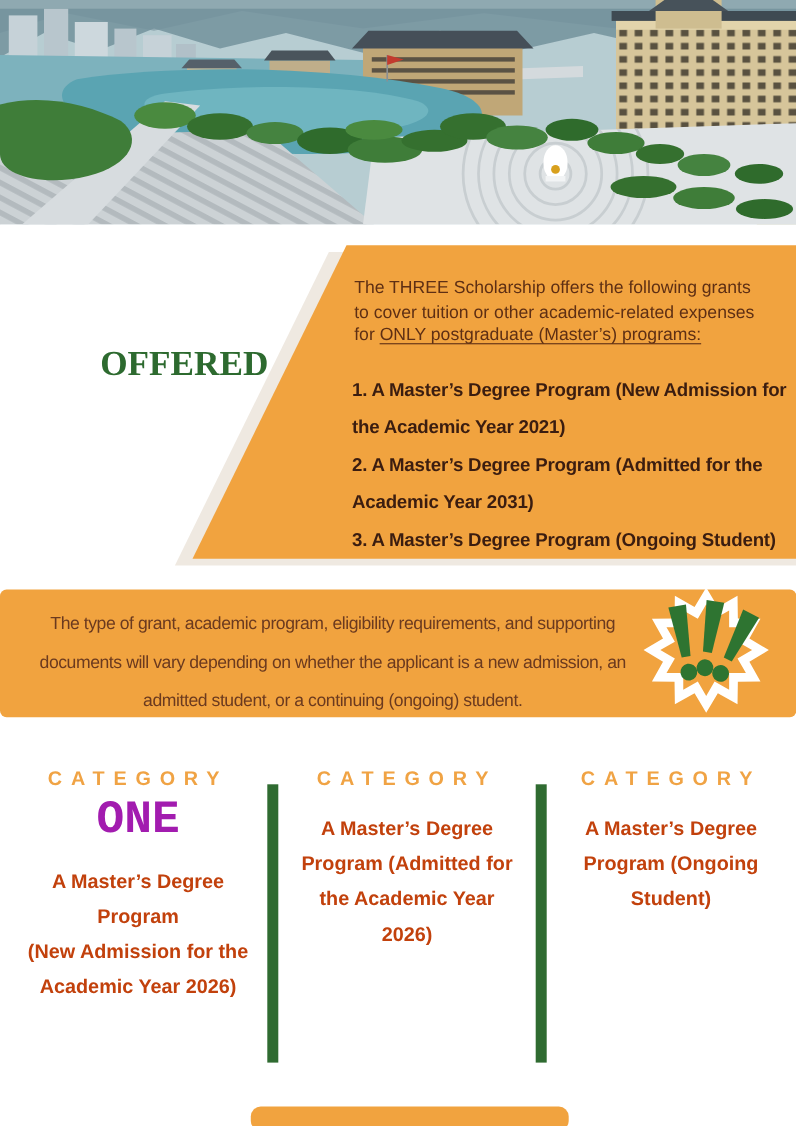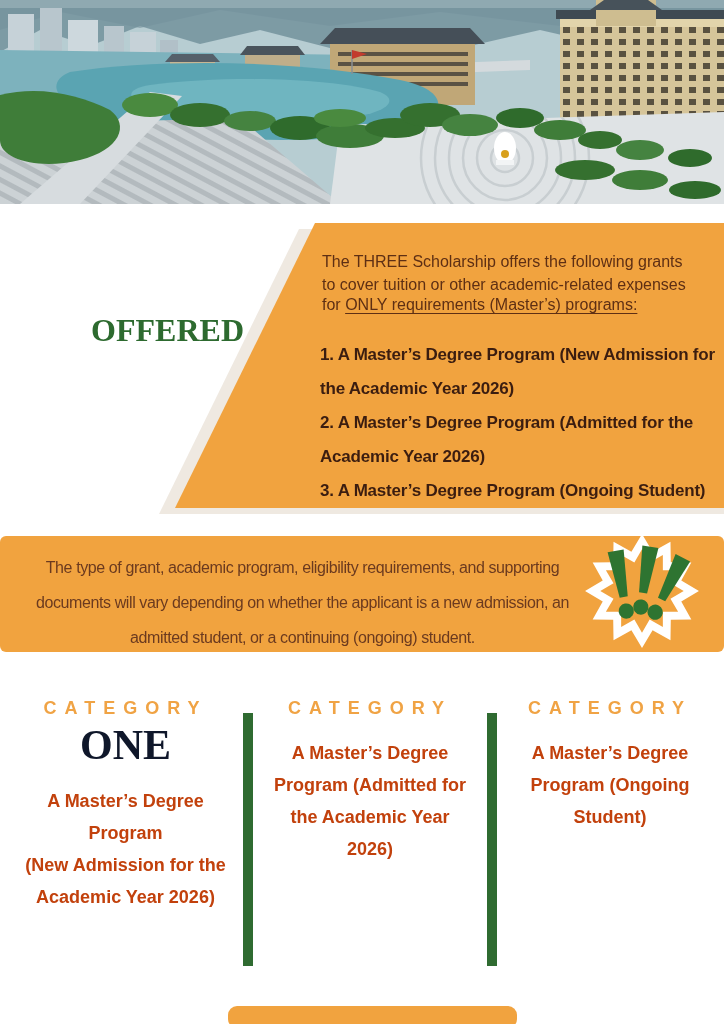--- a/index.html
+++ b/index.html
@@ -25,22 +25,22 @@
   .banner{position:absolute;left:0;top:536px;width:724px;height:116px;background:#F1A33F;border-radius:6px;}
   .banner-text{position:absolute;left:10px;top:550px;width:585px;text-align:center;color:#6B3A1F;
         font-size:16px;letter-spacing:-0.4px;line-height:35px;white-space:pre-line;}
   .burst{position:absolute;left:583px;top:532px;width:118px;height:118px;}
   
   .cat-col{position:absolute;top:698px;text-align:center;}
   .cat-col.c1{left:8px;width:235px;}
   .cat-col.c2{left:252px;width:236px;}
   .cat-col.c3{left:496px;width:228px;}
   .cat-label{font-size:18px;font-weight:bold;letter-spacing:8px;color:#F0A344;white-space:nowrap;}
-  .cat-number{margin-top:4px;font-family:Liberation Serif, serif;font-size:42px;line-height:44px;
-        font-weight:bold;color:#0f172a;}
+  .cat-number{margin-top:4px;font-family:Liberation Mono, monospace;font-size:42px;line-height:44px;
+        font-weight:bold;color:#a21caf;}
   .cat-desc{margin-top:18px;font-size:18px;font-weight:bold;color:#c2410c;line-height:32px;white-space:pre-line;}
   .v-bar{position:absolute;top:713px;width:10px;height:253px;background:#2F6B31;}
   .v-bar.b1{left:243px;}
   .v-bar.b2{left:487px;}
   
   .bottom-bar{position:absolute;left:228px;top:1006px;width:289px;height:22px;background:#F1A33F;border-radius:9px;}
 </style>
 </head>
 <body>
 
@@ -157,27 +157,27 @@
 
   <svg class="sch-svg" viewBox="0 0 724 332">
     <polygon points="299,25 724,25 724,310 159,310" fill="#efe9e1"></polygon>
     <polygon points="315,19 724,19 724,304 175,304" fill="#F1A33F"></polygon>
   </svg>
 
   <div class="sch-title-green">OFFERED</div>
 
   <div class="sch-intro">The THREE Scholarship offers the following grants
 to cover tuition or other academic-related expenses</div>
-  <div class="sch-intro-l3"><span>for </span><span class="u">ONLY requirements (Master’s) programs:</span></div>
+  <div class="sch-intro-l3"><span>for </span><span class="u">ONLY postgraduate (Master’s) programs:</span></div>
 
   <div class="sch-list">
     <div class="list-item">1. A Master’s Degree Program (New Admission for
-the Academic Year 2026)</div>
+the Academic Year 2021)</div>
     <div class="list-item">2. A Master’s Degree Program (Admitted for the
-Academic Year 2026)</div>
+Academic Year 2031)</div>
     <div class="list-item">3. A Master’s Degree Program (Ongoing Student)</div>
   </div>
 
   <div class="banner"></div>
   <div class="banner-text">The type of grant, academic program, eligibility requirements, and supporting
 documents will vary depending on whether the applicant is a new admission, an
 admitted student, or a continuing (ongoing) student.</div>
 
   <svg class="burst" viewBox="0 0 116 116">
     <polygon fill="#ffffff" points="114,58 96.6,68.4 106.5,86 86.3,86.3 86,106.5 68.4,96.6 58,114 47.6,96.6 30,106.5 29.7,86.3 9.5,86 19.4,68.4 2,58 19.4,47.6 9.5,30 29.7,29.7 30,9.5 47.6,19.4 58,2 68.4,19.4 86,9.5 86.3,29.7 106.5,30 96.6,47.6"></polygon>

